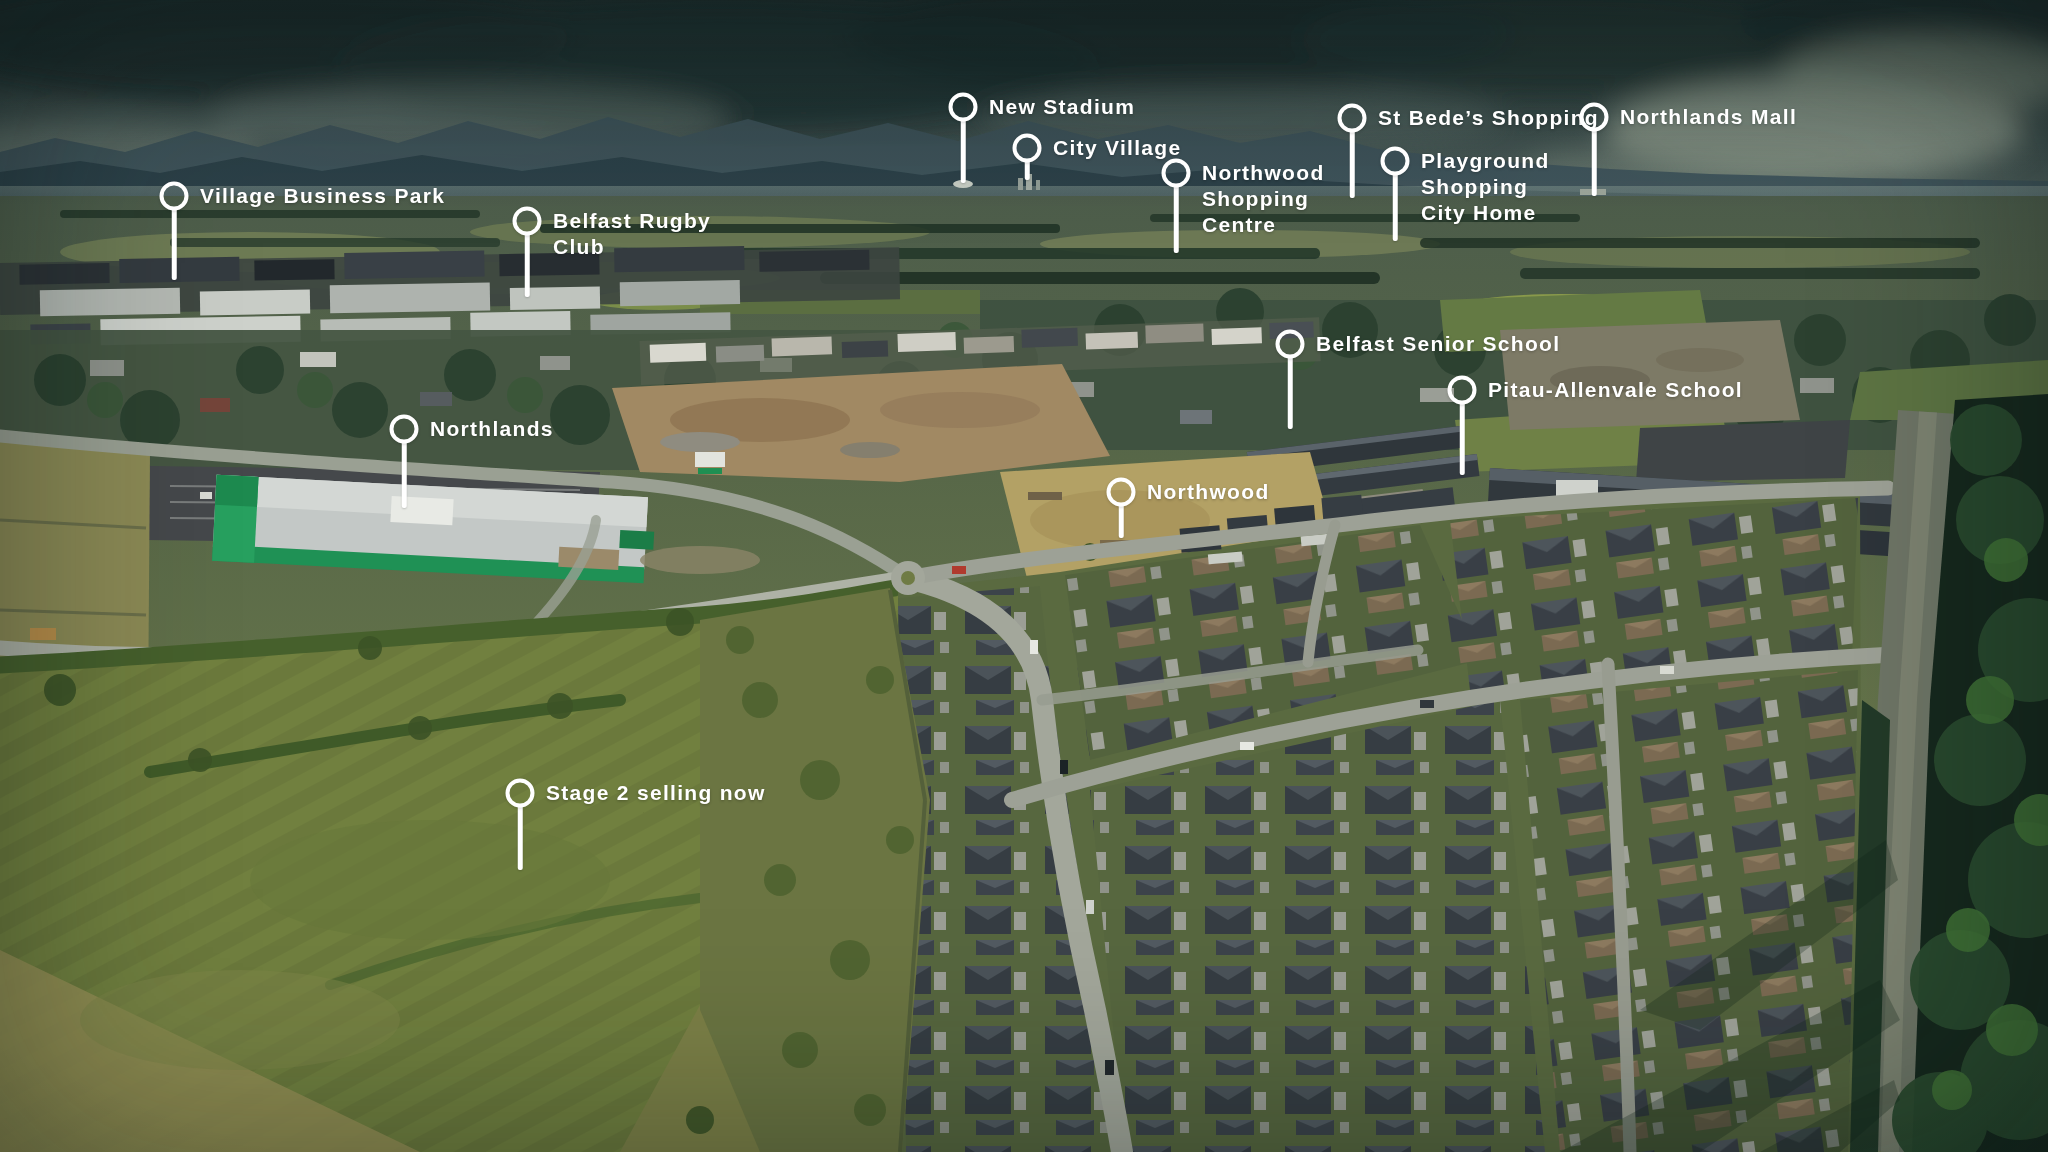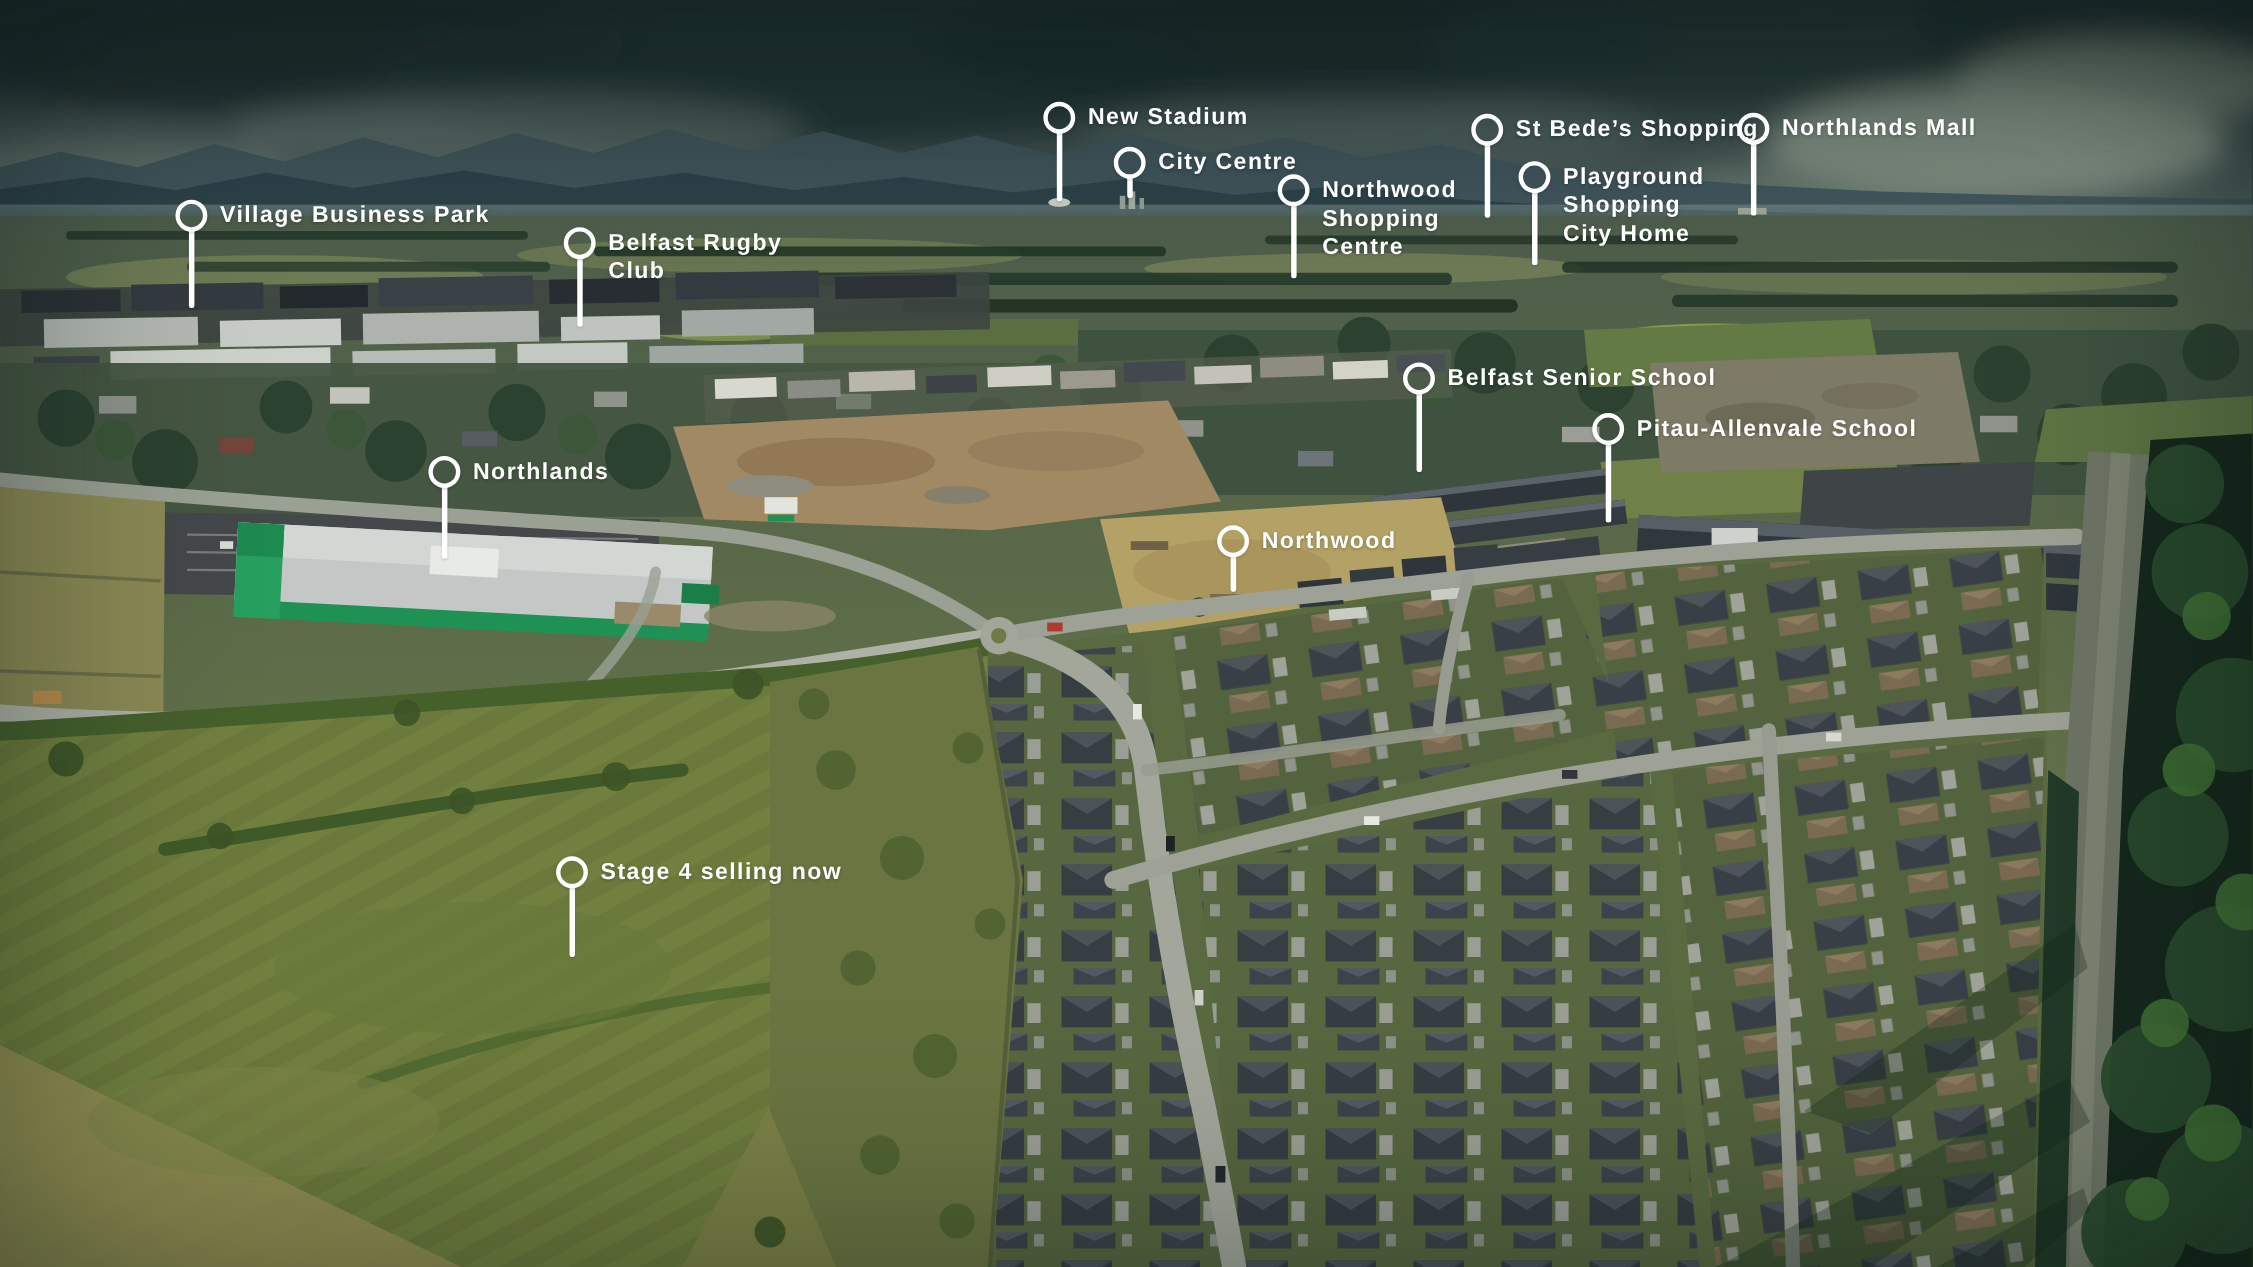--- a/index.html
+++ b/index.html
@@ -470,21 +470,21 @@
     <div class="pin-ring"></div>
     <div class="pin-label">
           <div>New Stadium</div>
         </div>
   </div>
 
   <div class="pin" style="left: 1027px; top: 148px;">
     <div class="pin-stem" style="height: 20px;"></div>
     <div class="pin-ring"></div>
     <div class="pin-label">
-          <div>City Centre</div>
+          <div>City Village</div>
         </div>
   </div>
 
   <div class="pin" style="left: 1176px; top: 173px;">
     <div class="pin-stem" style="height: 68px;"></div>
     <div class="pin-ring"></div>
     <div class="pin-label">
           <div>Northwood</div>
           <div>Shopping</div>
           <div>Centre</div>
@@ -546,18 +546,18 @@
     <div class="pin-ring"></div>
     <div class="pin-label">
           <div>Northwood</div>
         </div>
   </div>
 
   <div class="pin" style="left: 520px; top: 793px;">
     <div class="pin-stem" style="height: 65px;"></div>
     <div class="pin-ring"></div>
     <div class="pin-label">
-          <div>Stage 4 selling now</div>
+          <div>Stage 2 selling now</div>
         </div>
   </div>
 </div>
 
 </div>
 
 </body></html>

